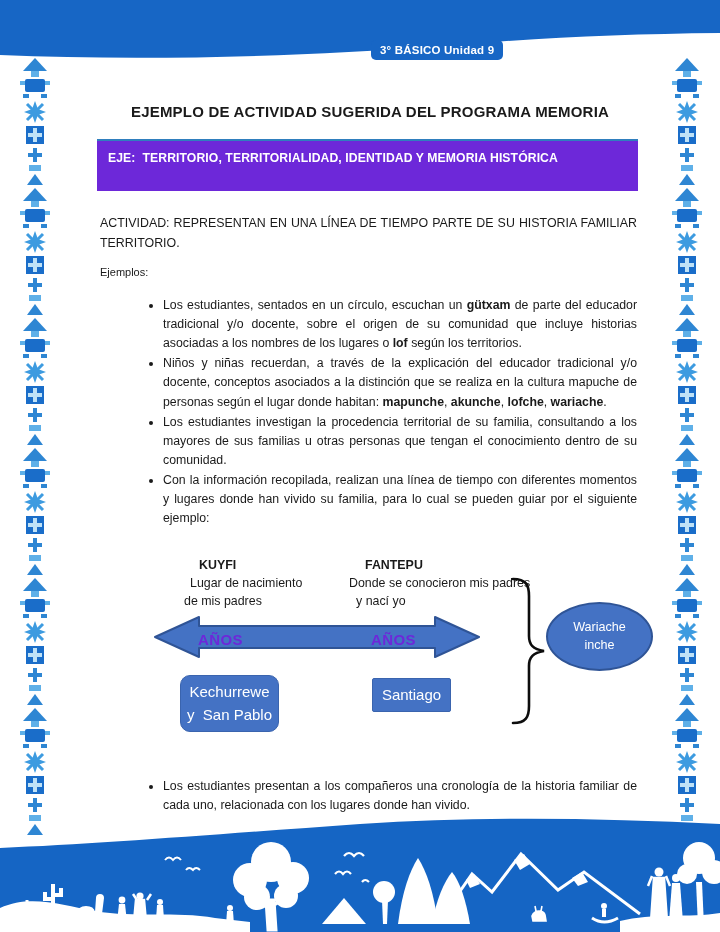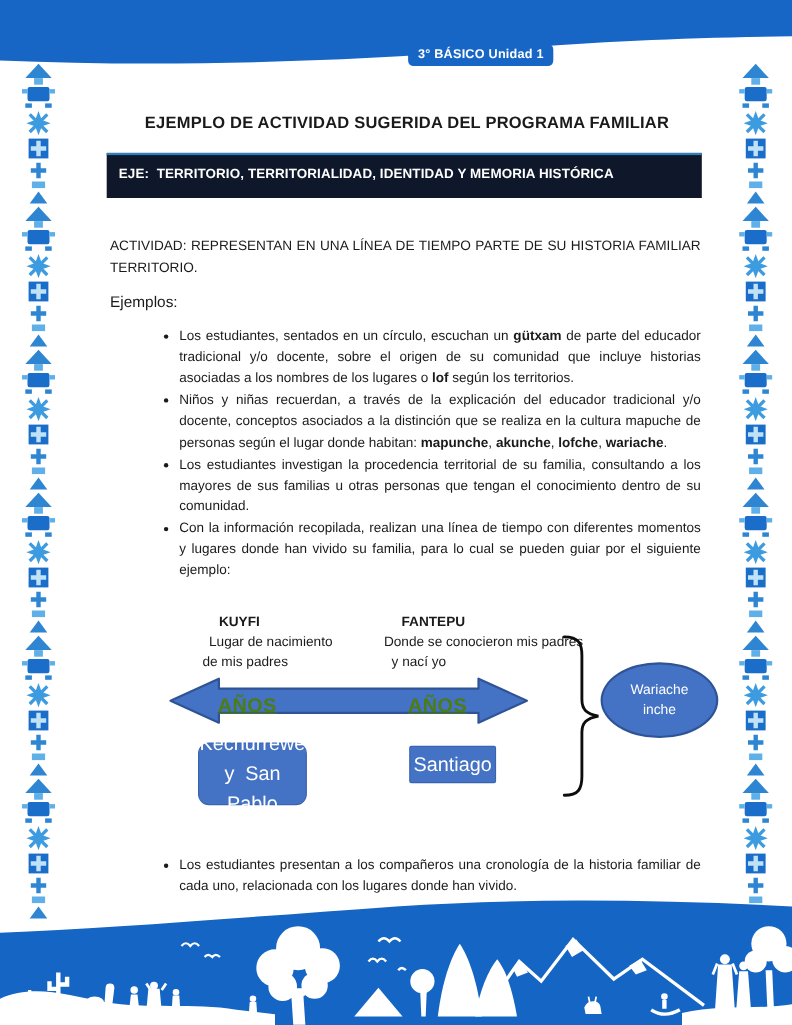--- a/index.html
+++ b/index.html
@@ -8,58 +8,58 @@
   .abs{position:absolute;}
 
   
   .unit-badge{position:absolute;left:371px;top:40px;background:#1766c5;color:#fff;
               font-size:11.5px;font-weight:bold;padding:4px 9px;border-radius:5px;letter-spacing:.2px;}
   .badge-connector{position:absolute;left:430px;top:30px;width:5px;height:13px;background:#1766c5;}
 
   .doc-title{position:absolute;left:100px;top:103px;width:540px;text-align:center;
              font-size:15px;font-weight:bold;letter-spacing:.2px;}
 
-  .eje-banner{position:absolute;left:97px;top:139px;width:541px;height:41px;background:#0f172a;
+  .eje-banner{position:absolute;left:97px;top:139px;width:541px;height:52px;background:#6d28d9;
               border-top:2.5px solid #2f7fbe;box-sizing:border-box;}
   .eje-banner span{display:block;padding:10px 0 0 11px;color:#fff;font-weight:bold;font-size:12.2px;letter-spacing:.1px;}
 
   .activity-par{position:absolute;left:100px;top:214px;width:537px;font-size:12.4px;
                 line-height:1.58;text-align:justify;font-weight:500;}
-  .examples-label{position:absolute;left:100px;top:266px;font-size:14px;}
+  .examples-label{position:absolute;left:100px;top:266px;font-size:11px;}
 
   ul.bullets{position:absolute;margin:0;padding:0 0 0 23px;width:474px;list-style:disc;}
   ul.bullets li{font-size:12.3px;line-height:1.555;text-align:justify;margin:0 0 1px 0;}
   .main-bullets{left:140px;top:296px;}
   .closing-bullets{left:140px;top:777px;}
   b{font-weight:bold;}
 
   
   .dg-label{position:absolute;font-size:12.4px;font-weight:bold;padding-left:16px;}
   .dg-text{position:absolute;font-size:12.4px;white-space:nowrap;}
-  .anios{position:absolute;font-size:18px;font-weight:bold;color:#4d7c0f;
-         text-decoration:underline;letter-spacing:.4px;}
+  .anios{position:absolute;font-size:15px;font-weight:bold;color:#6d28d9;
+         letter-spacing:.4px;}
   .dg-box{position:absolute;background:#4472c4;border:1.5px solid #3a64ae;color:#fff;
           display:flex;flex-direction:column;align-items:center;justify-content:center;
-          font-size:18px;line-height:1.5;box-sizing:border-box;text-align:center;}
+          font-size:15px;line-height:1.5;box-sizing:border-box;text-align:center;}
   .box-left{left:180px;top:675px;width:99px;height:57px;border-radius:10px;}
   .box-right{left:372px;top:678px;width:79px;height:34px;border-radius:2px;}
   .dg-ellipse{position:absolute;left:546px;top:602px;width:107px;height:69px;border-radius:50%;
               background:#4472c4;border:2px solid #2f5496;color:#fff;display:flex;flex-direction:column;
               align-items:center;justify-content:center;font-size:12.6px;line-height:1.4;box-sizing:border-box;}
 </style>
 </head>
 <body>
 
 <div class="page">
 
   <svg class="abs" style="left:0;top:0" width="720" height="64" viewBox="0 0 720 64">
     <path d="M0,0 H720 V33 C620,34 540,38 440,46 C300,57 140,61 0,55 Z" fill="#1766c5"></path>
   </svg>
   <div class="badge-connector"></div>
-  <div class="unit-badge">3° BÁSICO Unidad 1</div>
+  <div class="unit-badge">3° BÁSICO Unidad 9</div>
 
   <svg class="abs" style="left:16px;top:58px" width="38" height="782" viewBox="0 0 38 782">
     <defs>
       <g id="totem">
         <path d="M19,0 L31,13 H7 Z" fill="#2e86d3"></path>
         <rect x="15" y="13" width="8" height="6" fill="#5fb0e8"></rect>
         <rect x="9" y="21" width="20" height="13" rx="2" fill="#1a6dc9"></rect>
         <rect x="4" y="23" width="5" height="4" fill="#5fb0e8"></rect>
         <rect x="29" y="23" width="5" height="4" fill="#5fb0e8"></rect>
         <rect x="7" y="36" width="6" height="4" fill="#2e86d3"></rect>
@@ -84,21 +84,21 @@
 
   <svg class="abs" style="left:668px;top:58px" width="38" height="782" viewBox="0 0 38 782">
     <use href="#totem" y="0"></use>
       <use href="#totem" y="130"></use>
       <use href="#totem" y="260"></use>
     <use href="#totem" y="390"></use>
       <use href="#totem" y="520"></use>
       <use href="#totem" y="650"></use>
   </svg>
 
-  <div class="doc-title">EJEMPLO DE ACTIVIDAD SUGERIDA DEL PROGRAMA FAMILIAR</div>
+  <div class="doc-title">EJEMPLO DE ACTIVIDAD SUGERIDA DEL PROGRAMA MEMORIA</div>
 
   <div class="eje-banner">
     <span>EJE:&nbsp; TERRITORIO, TERRITORIALIDAD, IDENTIDAD Y MEMORIA HISTÓRICA</span>
   </div>
 
   <div class="activity-par">ACTIVIDAD: REPRESENTAN EN UNA LÍNEA DE TIEMPO PARTE DE SU HISTORIA FAMILIAR TERRITORIO.</div>
 
   <div class="examples-label">Ejemplos:</div>
 
   <ul class="bullets main-bullets">

